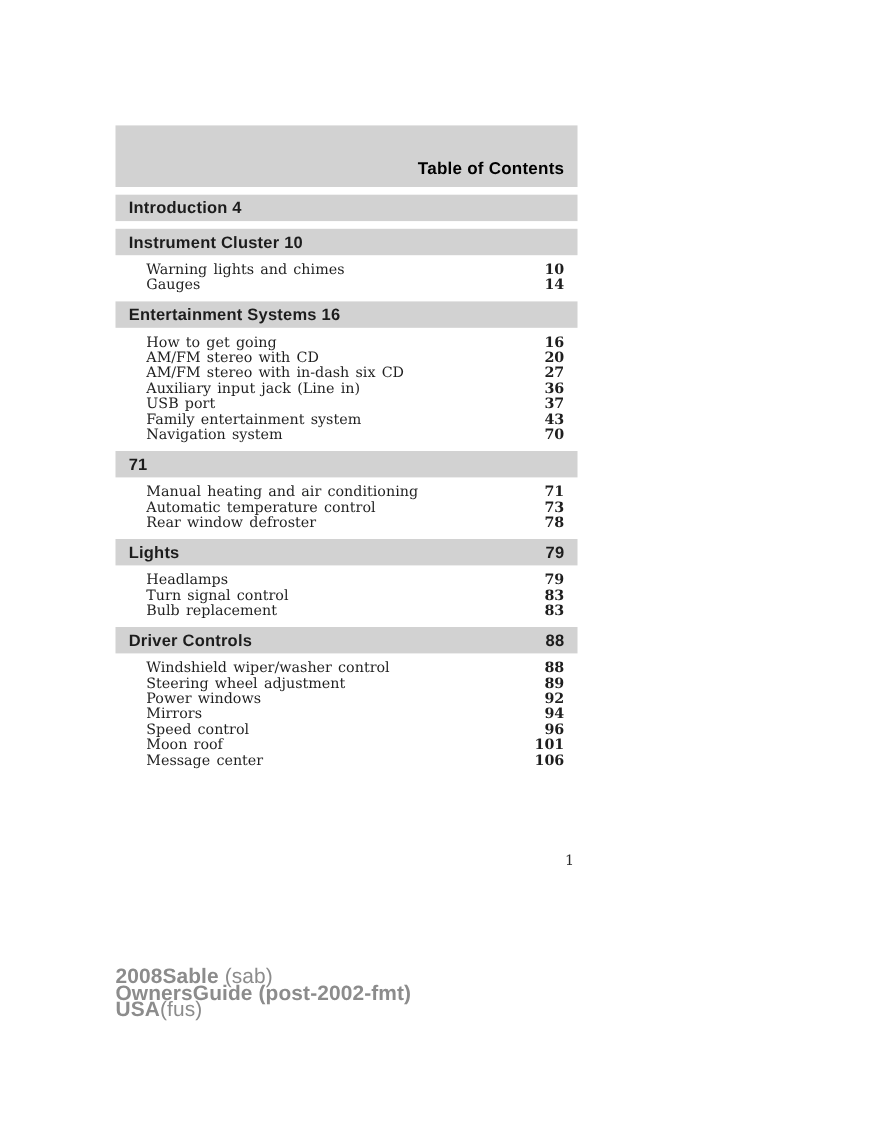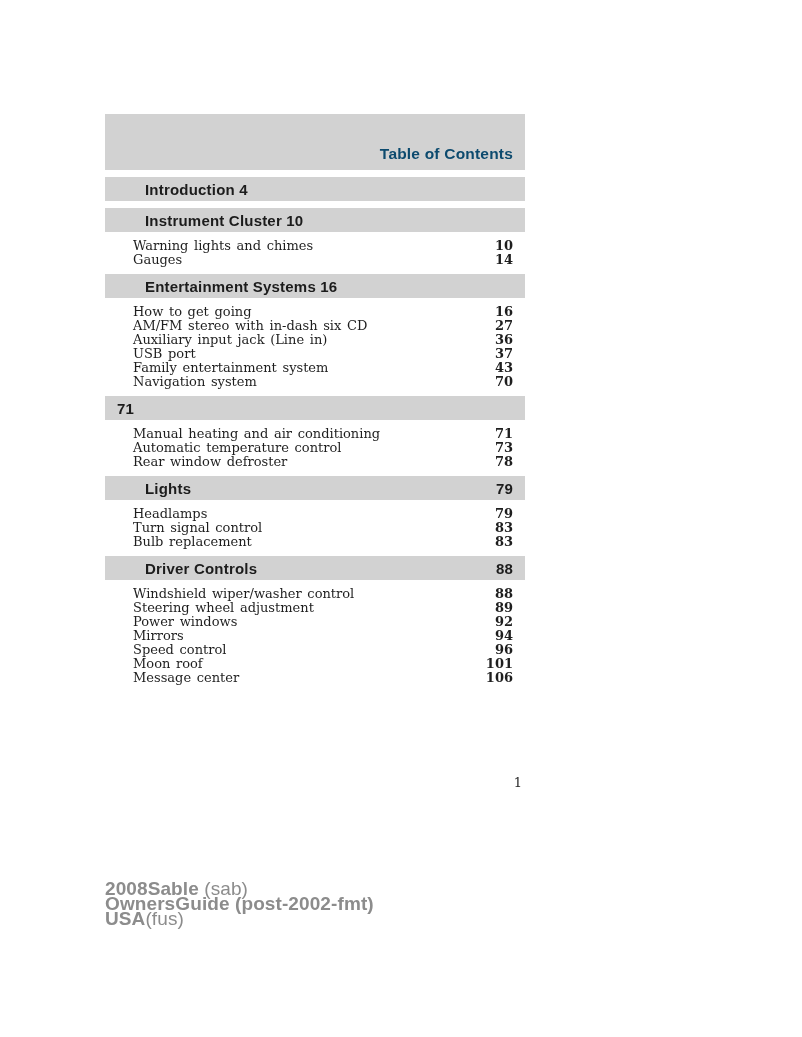--- a/index.html
+++ b/index.html
@@ -29,37 +29,37 @@
     height: 56px;
     background: #d2d2d2;
     box-sizing: border-box;
     display: flex;
     align-items: flex-end;
     justify-content: flex-end;
     padding: 0 12px 7px 12px;
     margin-bottom: 4px;
     font-weight: bold;
     font-size: 15.5px;
-    color: #0c4a6e;
+    color: #000000;
     letter-spacing: 0.2px;
   }
   .banner {
     height: 24px;
     background: #d2d2d2;
     box-sizing: border-box;
     display: flex;
     align-items: center;
     padding: 0 12px;
     margin-top: 7px;
     font-weight: bold;
     font-size: 15px;
     color: #1c1c1c;
     letter-spacing: 0.2px;
   }
-  .banner-label { flex: 1; margin-left: 28px; }
+  .banner-label { flex: 1; }
   .banner-page  { text-align: right; }
   .entries {
     box-sizing: border-box;
     padding: 7px 12px 0 28px;
     font-family: "DejaVu Serif", "Liberation Serif", serif;
     font-size: 13px;
     line-height: 14px;
     color: #1e1e1e;
     word-spacing: 1.5px;
   }
@@ -121,20 +121,24 @@
         </div>
         <div class="banner">
           <span class="banner-label">Entertainment Systems 16</span>
         </div>
         <div class="entries">
           <div class="entry">
             <span class="entry-title">How to get going</span>
             <span class="entry-page">16</span>
           </div>
           <div class="entry">
+            <span class="entry-title">AM/FM stereo with CD</span>
+            <span class="entry-page">20</span>
+          </div>
+          <div class="entry">
             <span class="entry-title">AM/FM stereo with in-dash six CD</span>
             <span class="entry-page">27</span>
           </div>
           <div class="entry">
             <span class="entry-title">Auxiliary input jack (Line in)</span>
             <span class="entry-page">36</span>
           </div>
           <div class="entry">
             <span class="entry-title">USB port</span>
             <span class="entry-page">37</span>

